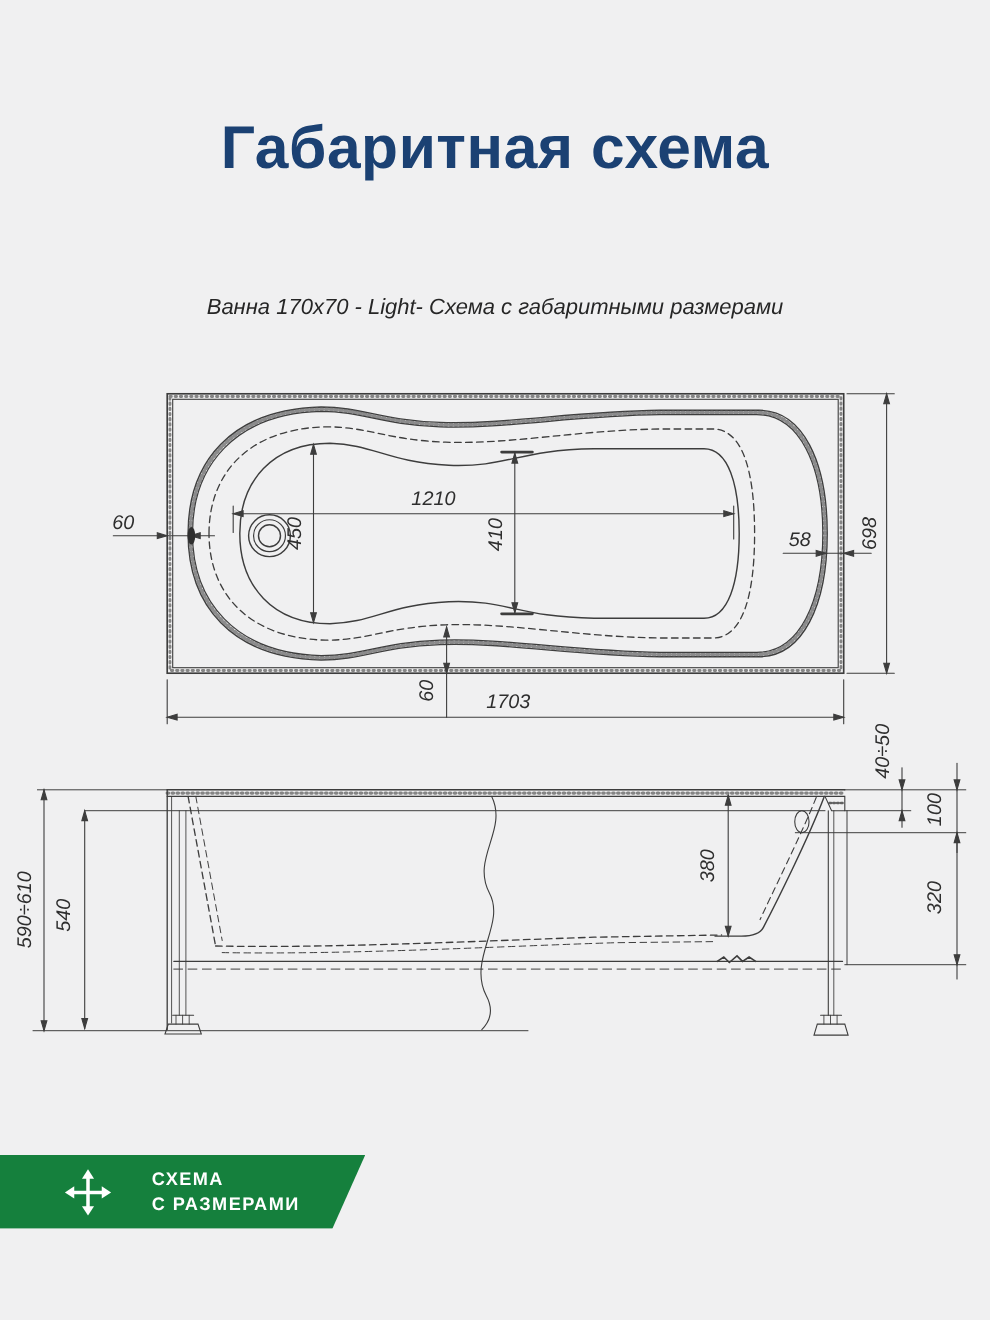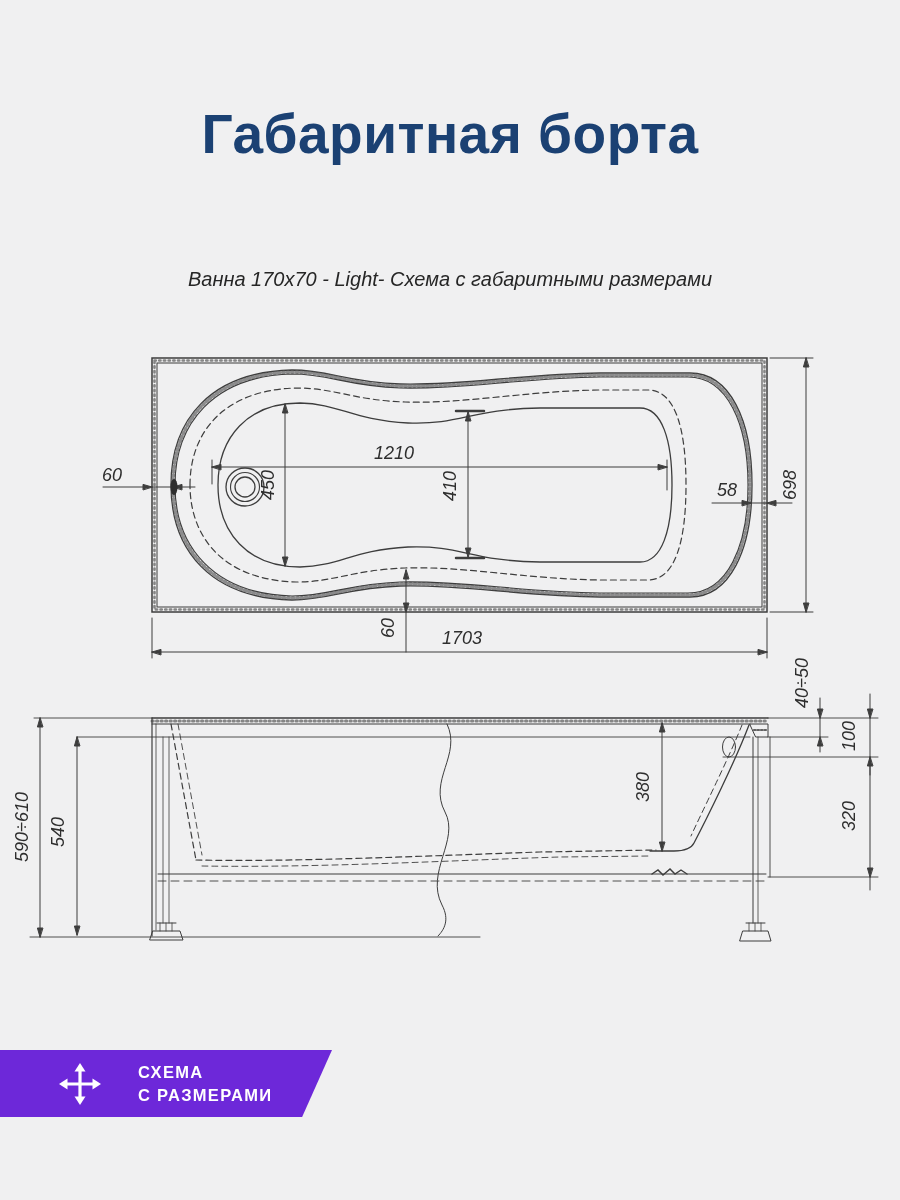--- a/index.html
+++ b/index.html
@@ -16,21 +16,21 @@
          clip-path:polygon(0 0,100% 0,91% 100%,0 100%);
          display:flex;align-items:center;gap:36px;padding-left:58px;box-sizing:border-box;}
   .badge-text{color:#ffffff;font-weight:700;font-size:16.5px;letter-spacing:1.3px;line-height:23px;}
   svg text{font-family:"Liberation Sans",sans-serif;font-style:italic;font-size:18px;fill:#2e2e2e;}
 </style>
 </head>
 <body>
 
 <div class="page">
 
-  <div class="title">Габаритная борта</div>
+  <div class="title">Габаритная схема</div>
   <div class="subtitle sub1">Ванна 170х70 - Light- Схема с габаритными размерами</div>
 
   <svg class="drawing" width="900" height="1200" viewBox="0 0 900 1200" stroke-linecap="round" fill="none">
 
     <g stroke="#3d3d3d">
 
       <rect x="152" y="358" width="615" height="254" stroke-width="1.5"></rect>
       <rect x="154.5" y="360.5" width="610" height="249" stroke-width="2.6" stroke="#6a6a6a" stroke-dasharray="1.3 3.4" opacity="0.8"></rect>
       <rect x="157" y="363" width="605" height="244" stroke-width="1"></rect>
 
@@ -208,21 +208,21 @@
     </g>
 
     <text x="28" y="827" text-anchor="middle" transform="rotate(-90 28 827)">590÷610</text>
     <text x="64" y="832" text-anchor="middle" transform="rotate(-90 64 832)">540</text>
     <text x="649" y="787" text-anchor="middle" transform="rotate(-90 649 787)">380</text>
     <text x="808" y="683" text-anchor="middle" transform="rotate(-90 808 683)">40÷50</text>
     <text x="855" y="736" text-anchor="middle" transform="rotate(-90 855 736)">100</text>
     <text x="855" y="816" text-anchor="middle" transform="rotate(-90 855 816)">320</text>
   </svg>
 
-  <div class="badge" style="background:#6d28d9;">
+  <div class="badge" style="background:#15803d;">
     <svg width="44" height="44" viewBox="0 0 44 44">
       <g stroke="#ffffff" stroke-width="3.2">
         <line x1="22" y1="8" x2="22" y2="36"></line>
         <line x1="8" y1="22" x2="36" y2="22"></line>
       </g>
       <g fill="#ffffff">
         <polygon points="22,1 16.5,9.5 27.5,9.5"></polygon>
         <polygon points="22,43 16.5,34.5 27.5,34.5"></polygon>
         <polygon points="1,22 9.5,16.5 9.5,27.5"></polygon>
         <polygon points="43,22 34.5,16.5 34.5,27.5"></polygon>

